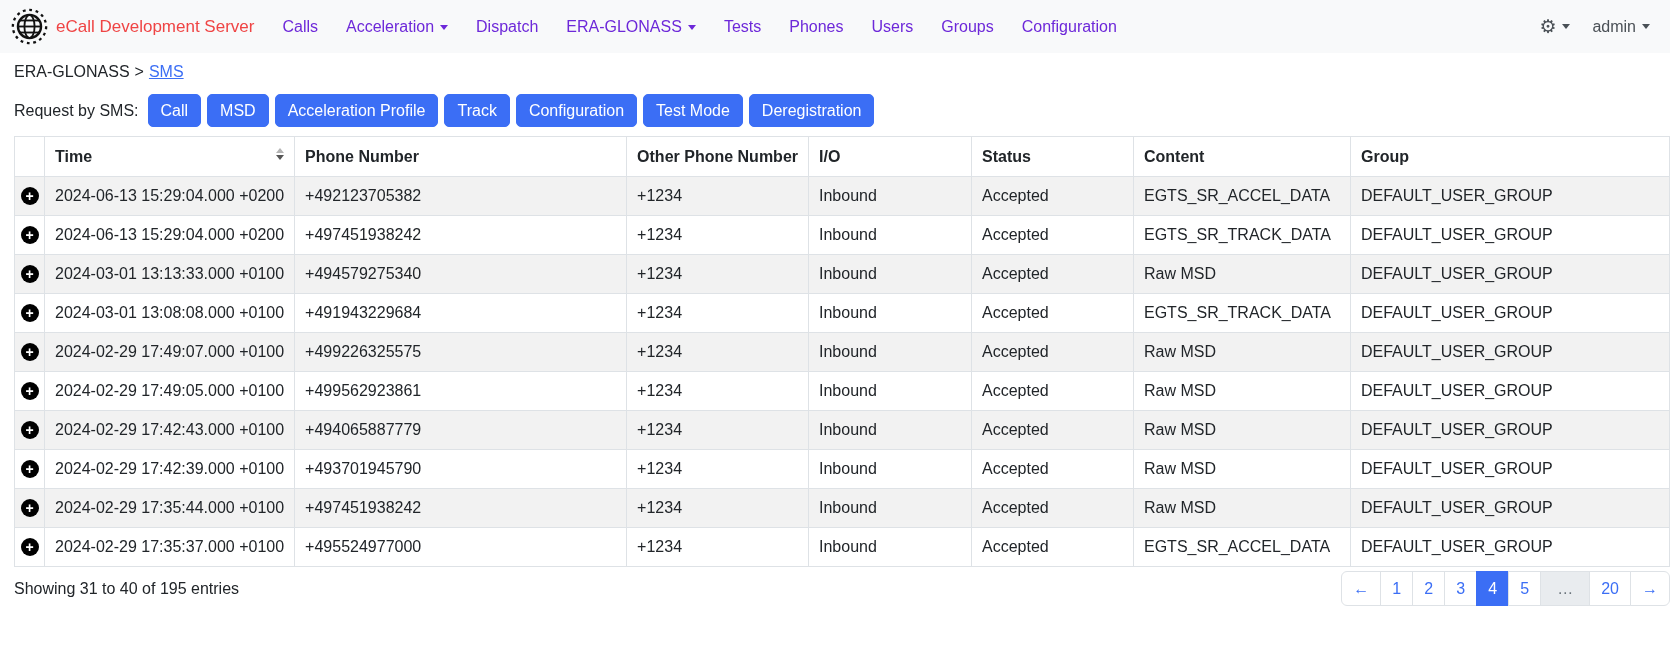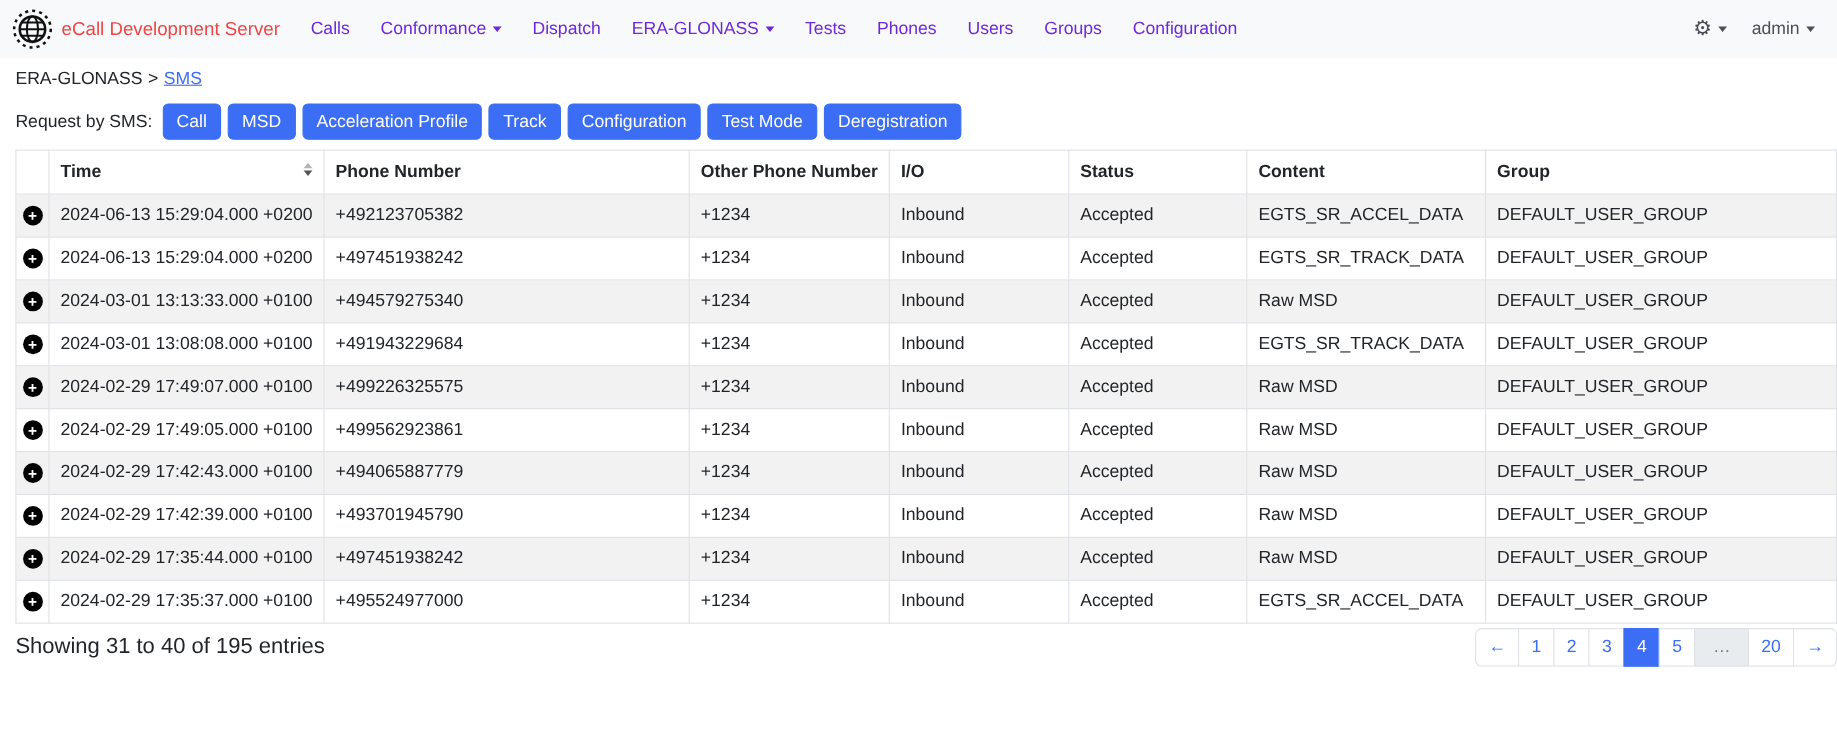--- a/index.html
+++ b/index.html
@@ -68,21 +68,21 @@
   .sort-icon .down { width: 0; height: 0; border-left: 4.5px solid transparent;
     border-right: 4.5px solid transparent; border-top: 5.5px solid #565656; }
   .col-expand { text-align: center; padding: 8px 5px; }
   .expand-btn { width: 18px; height: 18px; border-radius: 50%; background: #000;
     color: #fff; border: none; font-size: 14px; line-height: 16px; text-align: center;
     cursor: pointer; display: inline-block; padding: 0; font-family: inherit;
     font-weight: bold; vertical-align: middle; }
 
   
   .table-footer { margin-top: 4px; display: flex; align-items: center; }
-  .summary { font-size: 20px; text-align: center; }
+  .summary { font-size: 16px; text-align: center; }
   .pagination { margin-left: auto; display: flex; list-style: none; }
   .page-item { min-width: 33px; height: 35px; border: 1px solid #dee2e6; background: #fff;
     color: #3b6ef5; display: flex; align-items: center; justify-content: center;
     font-size: 16px; cursor: pointer; margin-left: -1px; padding: 0 11px; }
   .page-item:first-child { border-radius: 6px 0 0 6px; margin-left: 0; }
   .page-item:last-child { border-radius: 0 6px 6px 0; }
   .page-item.active { background: #3b6ef5; border-color: #3b6ef5; color: #fff; }
   .page-item.disabled { background: #e9ecef; color: #6c757d; cursor: default; padding: 0 16px; }
 </style>
 </head>
@@ -95,21 +95,21 @@
       <circle cx="20" cy="20" r="12.5" fill="none" stroke="#111" stroke-width="2.5"></circle>
       <ellipse cx="20" cy="20" rx="5.5" ry="12.5" fill="none" stroke="#111" stroke-width="2"></ellipse>
       <line x1="7.5" y1="20" x2="32.5" y2="20" stroke="#111" stroke-width="2"></line>
       <line x1="9.5" y1="13.5" x2="30.5" y2="13.5" stroke="#111" stroke-width="2"></line>
       <line x1="9.5" y1="26.5" x2="30.5" y2="26.5" stroke="#111" stroke-width="2"></line>
     </svg>
     <span class="brand-text">eCall Development Server</span>
   </div>
   <ul class="nav-items">
     <li class="nav-item">Calls</li>
-    <li class="nav-item"><span>Conformance</span><span class="caret"></span></li>
+    <li class="nav-item"><span>Acceleration</span><span class="caret"></span></li>
     <li class="nav-item">Dispatch</li>
     <li class="nav-item"><span>ERA-GLONASS</span><span class="caret"></span></li>
     <li class="nav-item">Tests</li>
     <li class="nav-item">Phones</li>
     <li class="nav-item">Users</li>
     <li class="nav-item">Groups</li>
     <li class="nav-item">Configuration</li>
   </ul>
   <div class="nav-right">
     <span class="gear-wrap">

